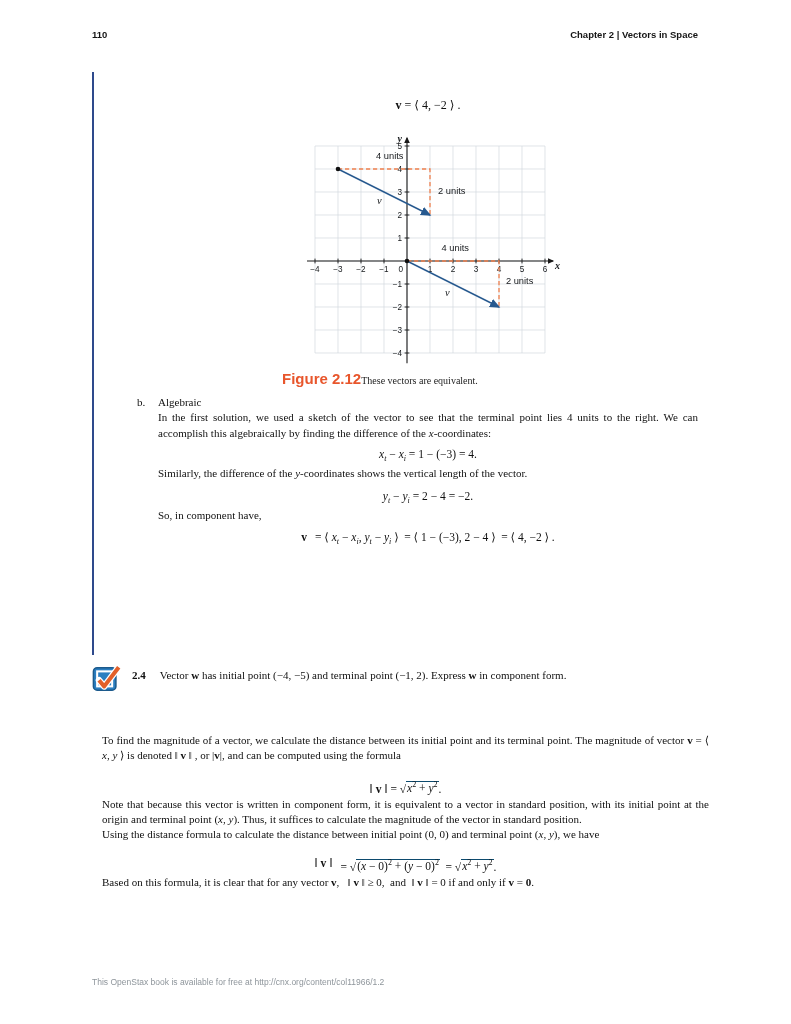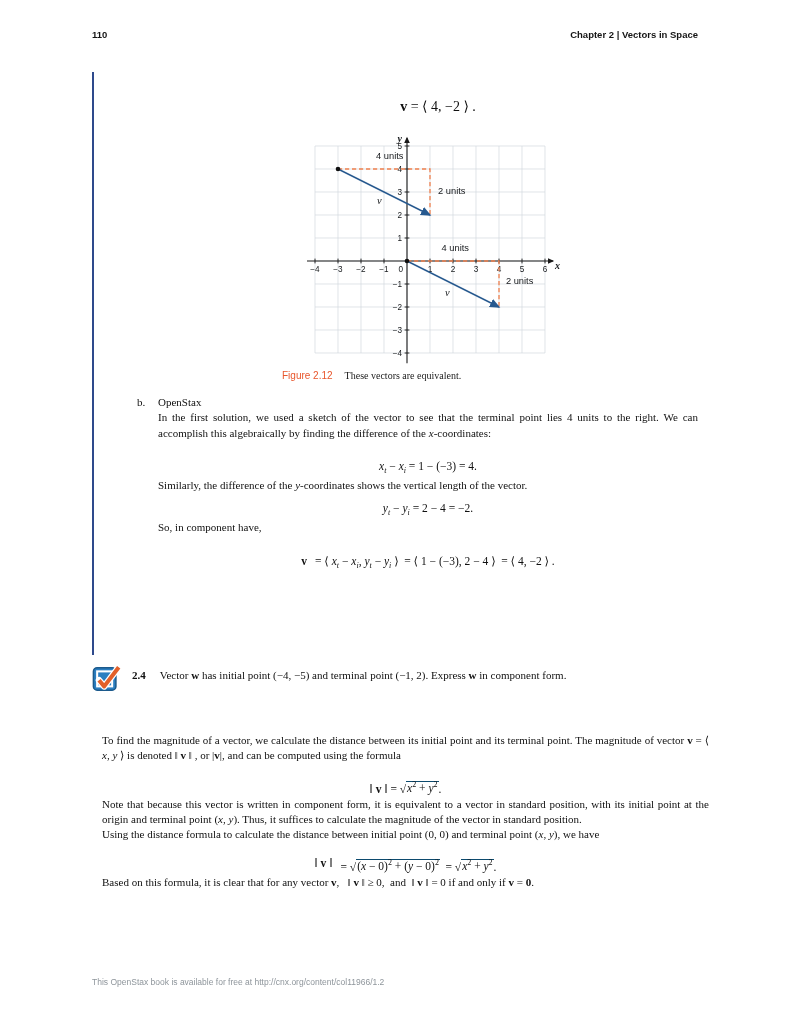--- a/index.html
+++ b/index.html
@@ -5,41 +5,41 @@
   html,body{margin:0;padding:0;background:#ffffff;}
   .page{position:relative;width:768px;height:1024px;background:#ffffff;
         font-family:"Liberation Serif",serif;color:#101010;overflow:hidden;}
 
   .header{position:absolute;left:92px;top:29px;width:606px;display:flex;
           justify-content:space-between;font-family:"Liberation Sans",sans-serif;
           font-weight:bold;font-size:9.5px;color:#141414;}
 
   .vrule{position:absolute;left:92px;top:72px;width:2px;height:583px;background:#2e4a8c;}
 
-  .intro-eq{position:absolute;left:168px;top:98px;width:540px;text-align:center;font-size:14px;}
+  .intro-eq{position:absolute;left:158px;top:98px;width:540px;text-align:center;font-size:12px;}
 
   .fig{position:absolute;left:307px;top:135px;width:258px;height:234px;}
   svg text{user-select:none;}
   .tick{font:8.2px "Liberation Sans",sans-serif;fill:#16191c;}
   .units{font:9.3px "Liberation Sans",sans-serif;fill:#16191c;}
   .vlabel{font:italic 10.5px "Liberation Serif",serif;fill:#16191c;}
   .axis-lbl{font:italic bold 10px "Liberation Serif",serif;fill:#16191c;}
 
   .fig-caption{position:absolute;left:282px;top:370px;font-size:10px;color:#1a1a1a;}
-  .fig-caption .lbl{font-family:"Liberation Sans",sans-serif;font-weight:normal;
-                    color:#e8562c;margin-right:12px;font-size:10px;}
+  .fig-caption .lbl{font-family:"Liberation Sans",sans-serif;font-weight:bold;
+                    color:#e8562c;margin-right:0;font-size:15px;}
 
   .partb{position:absolute;left:137px;top:395px;width:561px;display:flex;
          font-size:11px;line-height:15.3px;}
   .blabel{width:21px;flex:none;}
   .bcontent{width:540px;}
   .bcontent p{margin:0;}
   p.just{text-align:justify;}
   .eq{text-align:center;font-size:11.5px;}
-  .mt6{margin-top:18px;} .mt7{margin-top:7px;} .mt26{margin-top:26px;}
+  .mt6{margin-top:6px;} .mt7{margin-top:7px;} .mt26{margin-top:26px;}
   .eq-flex{display:flex;justify-content:center;align-items:flex-start;
            gap:8px;font-size:11.5px;}
   .eq-rows{display:flex;flex-direction:row;gap:5.5px;text-align:left;}
 
   .checkpoint{position:absolute;left:92px;top:662px;width:612px;display:flex;font-size:11px;}
   .cp-icon{width:30px;height:30px;flex:none;margin-right:10px;}
   .cp-num{font-weight:bold;margin:7px 14px 0 0;}
   .cp-text{margin-top:7px;flex:1;}
 
   .bodytext{position:absolute;left:102px;top:733px;width:607px;font-size:11px;line-height:15.3px;}
@@ -164,21 +164,21 @@
       </g>
     </svg>
 
   <div class="fig-caption">
     <span class="lbl">Figure 2.12</span><span>These vectors are equivalent.</span>
   </div>
 
   <div class="partb">
     <div class="blabel">b.</div>
     <div class="bcontent">
-      <p>OpenStax</p>
+      <p>Algebraic</p>
       <p class="just">In the first solution, we used a sketch of the vector to see that the terminal point lies 4 units to the right. We can accomplish this algebraically by finding the difference of the <i>x</i>-coordinates:</p>
       <div class="eq mt6"><i>x</i><sub><i>t</i></sub> − <i>x</i><sub><i>i</i></sub> = 1 − (−3) = 4.</div>
       <p class="mt26">Similarly, the difference of the <i>y</i>-coordinates shows the vertical length of the vector.</p>
       <div class="eq mt7"><i>y</i><sub><i>t</i></sub> − <i>y</i><sub><i>i</i></sub> = 2 − 4 = −2.</div>
       <p class="mt26">So, in component have,</p>
       <div class="eq-flex mt6">
         <span><b>v</b></span>
         <div class="eq-rows">
           <div>= ⟨ <i>x</i><sub><i>t</i></sub> − <i>x</i><sub><i>i</i></sub>, <i>y</i><sub><i>t</i></sub> − <i>y</i><sub><i>i</i></sub> ⟩</div>
           <div>= ⟨ 1 − (−3), 2 − 4 ⟩</div>

